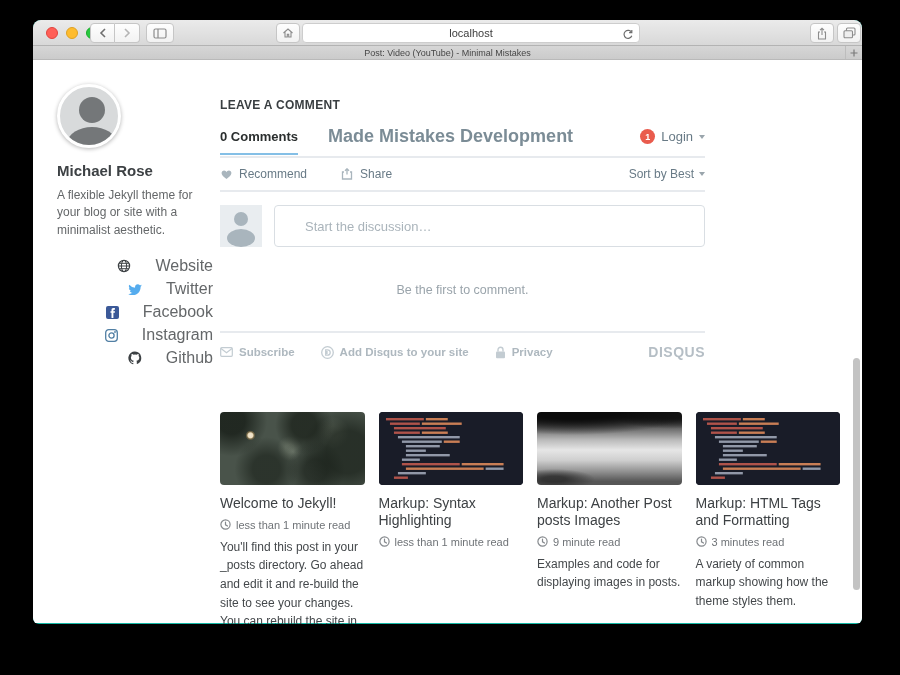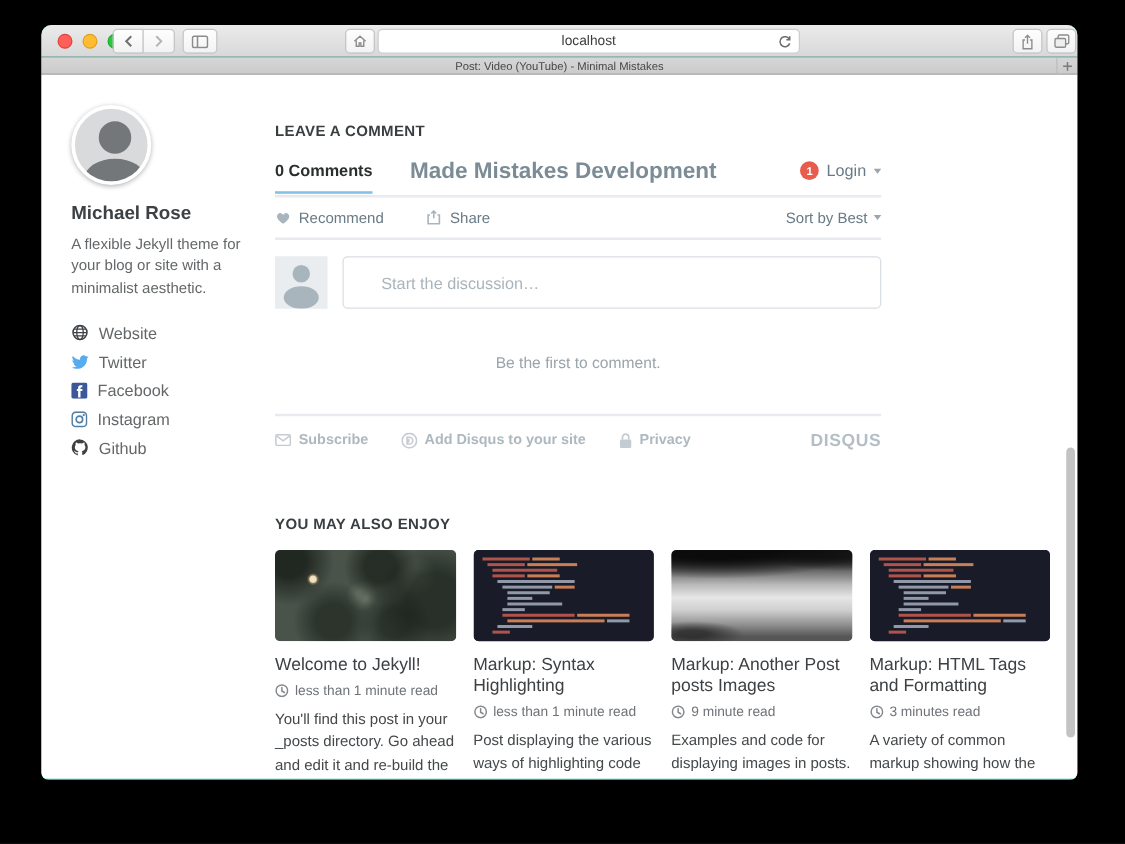--- a/index.html
+++ b/index.html
@@ -50,22 +50,22 @@
   .avatar { width:64px; height:64px; border-radius:50%; background:#d8dadb;
             border:3px solid #fff; box-shadow:0 1px 4px rgba(0,0,0,.3);
             position:relative; overflow:hidden; }
   .avatar::before { content:""; position:absolute; left:19px; top:10px; width:26px;
             height:26px; border-radius:50%; background:#747779; }
   .avatar::after { content:""; position:absolute; left:8px; top:40px; width:48px;
             height:30px; border-radius:50%; background:#747779; }
   .author-name { margin-top:14px; font-size:15px; font-weight:bold; color:#3d4144; }
   .author-bio { margin-top:8px; font-size:12px; line-height:1.45; color:#646769; }
   .author-links { margin-top:20px; list-style:none; }
-  .author-links li { display:flex; align-items:center; gap:8px; margin-bottom:9px;
-            font-size:13px; color:#646769; height:14px; cursor:pointer; }
+  .author-links li { display:flex; align-items:center; gap:24px; margin-bottom:9px;
+            font-size:16px; color:#646769; height:14px; cursor:pointer;justify-content:flex-end; }
 
   
   .main { position:absolute; left:187px; top:38px; width:620px; }
   .comments-wrap { width:485px; }
   .section-heading { font-size:12px; font-weight:bold; letter-spacing:.3px; color:#393e41; }
 
   .dsq-tabs { margin-top:14px; display:flex; align-items:center;
               border-bottom:2px solid #e7eaee; padding-bottom:9px; position:relative; }
   .dsq-count { font-size:13px; font-weight:bold; color:#2a2e2e; position:relative; }
   .dsq-count::after { content:""; position:absolute; left:0; right:0; bottom:-11px;
@@ -355,21 +355,20 @@
               <rect x="1" y="5.5" width="9" height="6.8" rx="1" fill="#c3ccd2"></rect>
               <path d="M3 5.5V3.8a2.5 2.5 0 0 1 5 0v1.7" fill="none" stroke="#c3ccd2" stroke-width="1.4"></path>
             </svg>
             <span>Privacy</span>
           </span>
           <span class="disqus-logo">DISQUS</span>
         </div>
       </div>
 
       <div class="related">
-        <div class="section-heading">YOU MAY ALSO ENJOY</div>
         <div class="cards">
 
           <div class="card">
             <div class="thumb thumb-foam"></div>
             <div class="card-title">Welcome to Jekyll!</div>
             <div class="card-meta">
               <svg width="11" height="11" viewBox="0 0 11 11">
                   <use href="#clock-ic"></use>
                 </svg>
               <span>less than 1 minute read</span>
@@ -383,21 +382,20 @@
                   <use href="#code-art"></use>
                 </svg>
             </div>
             <div class="card-title">Markup: Syntax Highlighting</div>
             <div class="card-meta">
               <svg width="11" height="11" viewBox="0 0 11 11">
                   <use href="#clock-ic"></use>
                 </svg>
               <span>less than 1 minute read</span>
             </div>
-            <div class="card-excerpt">Post displaying the various ways of highlighting code in Markdown.</div>
           </div>
 
           <div class="card">
             <div class="thumb thumb-fog"></div>
             <div class="card-title">Markup: Another Post posts Images</div>
             <div class="card-meta">
               <svg width="11" height="11" viewBox="0 0 11 11">
                   <use href="#clock-ic"></use>
                 </svg>
               <span>9 minute read</span>

